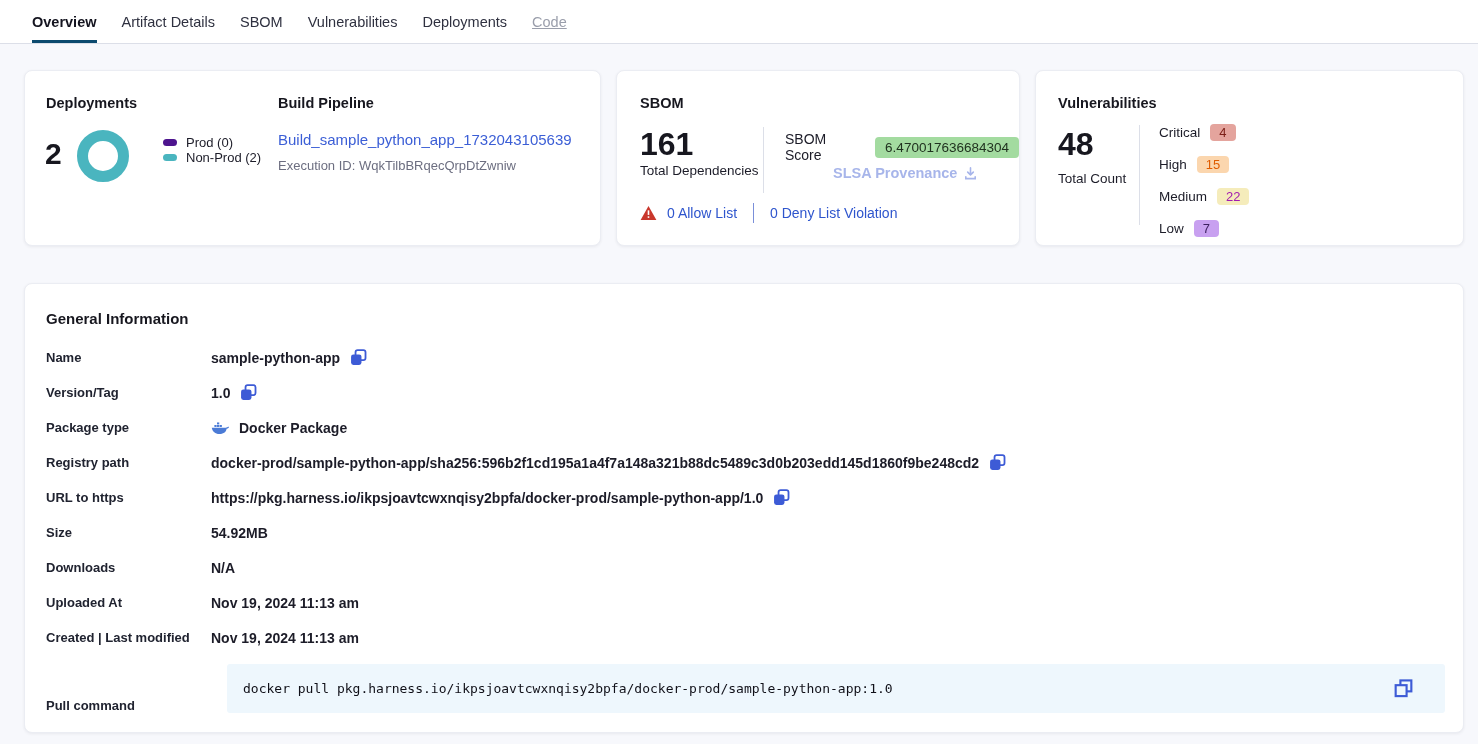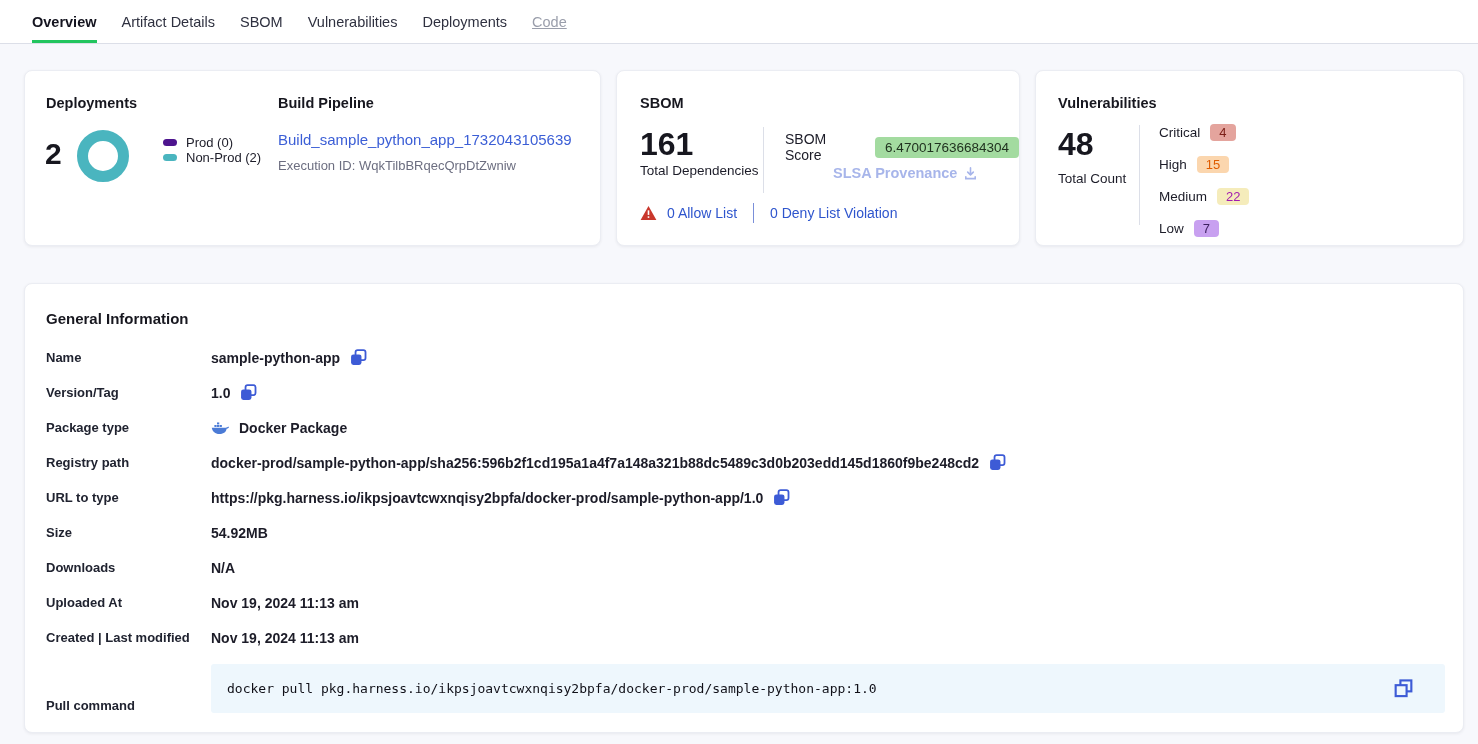--- a/index.html
+++ b/index.html
@@ -15,21 +15,21 @@
   
   .tabbar {
     position:absolute; top:0; left:0; width:1478px; height:44px;
     background:#ffffff; border-bottom:1px solid #dcdfe8;
     display:flex; align-items:stretch; padding-left:32px; gap:25px;
   }
   .tab {
     display:flex; align-items:center; font-size:14.5px; color:#2f3140;
     cursor:pointer; border-bottom:3px solid transparent; padding-top:3px;
   }
-  .tab.active { color:#14141f; font-weight:700; border-bottom:3px solid #22c55e; }
+  .tab.active { color:#14141f; font-weight:700; border-bottom:3px solid #0c4a6e; }
   .tab.disabled { color:#9a9eab;text-decoration:underline; }
 
   
   .card {
     position:absolute; background:#fff; border:1px solid #ebedf3;
     border-radius:8px; box-shadow:0 1px 3px rgba(40,41,61,.07);
   }
   #card-deploy  { left:24px;   top:70px;  width:577px;  height:176px; }
   #card-sbom    { left:616px;  top:70px;  width:404px;  height:176px; }
   #card-vuln    { left:1035px; top:70px;  width:429px;  height:176px; }
@@ -92,21 +92,21 @@
 
   
   #gi-title { left:21px; top:26px; font-size:15px; }
   .gi-rows { position:absolute; left:21px; top:56px; right:18px; }
   .info-row { display:flex; align-items:center; height:35px; }
   .info-label { width:165px; font-size:13px; font-weight:700; color:#202330; flex:none; }
   .info-value { font-size:14px; color:#1c1c28; display:flex; align-items:center; gap:10px;font-weight:bold; }
   .pull-row { display:flex; align-items:flex-end; margin-top:9px; }
   .pull-box {
     flex:1; position:relative; background:#eef7fd; border-radius:3px; height:49px;
-    display:flex; align-items:center; padding:0 70px 0 16px;
+    display:flex; align-items:center; padding:0 70px 0 16px;margin-left:16px;
   }
   .pull-cmd { font-family:"DejaVu Sans Mono", monospace; font-size:13px; color:#101018; white-space:nowrap; }
   .pull-copy { position:absolute; right:32px; top:15px; cursor:pointer; }
 
   .copy-btn { display:inline-flex; cursor:pointer; flex:none; }
   .icon { display:inline-flex; }
 </style>
 </head>
 <body>
 
@@ -254,21 +254,21 @@
         <span class="copy-btn">
           <svg width="17" height="17" viewBox="0 0 16 16">
               <rect x="5.2" y="1" width="9.4" height="9.4" rx="2" fill="none" stroke="#3d5bd6" stroke-width="1.7"></rect>
               <rect x="1" y="5.2" width="9.8" height="9.8" rx="2.2" fill="#3d5bd6"></rect>
             </svg>
         </span>
       </div>
     </div>
 
     <div class="info-row">
-      <div class="info-label">URL to type</div>
+      <div class="info-label">URL to https</div>
       <div class="info-value">
         <span>https://pkg.harness.io/ikpsjoavtcwxnqisy2bpfa/docker-prod/sample-python-app/1.0</span>
         <span class="copy-btn">
           <svg width="17" height="17" viewBox="0 0 16 16">
               <rect x="5.2" y="1" width="9.4" height="9.4" rx="2" fill="none" stroke="#3d5bd6" stroke-width="1.7"></rect>
               <rect x="1" y="5.2" width="9.8" height="9.8" rx="2.2" fill="#3d5bd6"></rect>
             </svg>
         </span>
       </div>
     </div>

